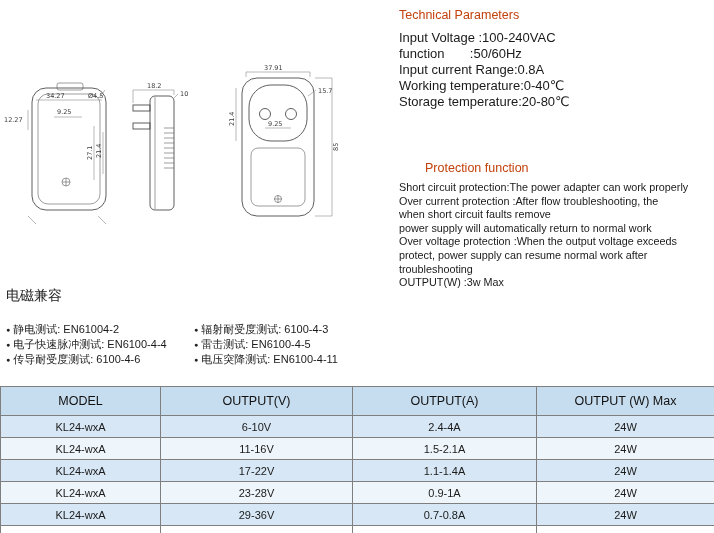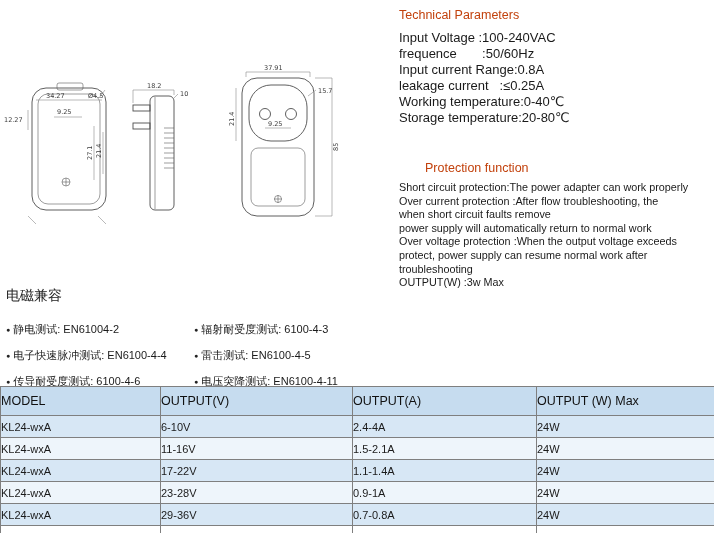--- a/index.html
+++ b/index.html
@@ -10,29 +10,29 @@
   }
   .section-title { color:#c2410c; font-size:12.5px; font-weight:400; }
   .tech-params { position:absolute; left:399px; top:8px; width:314px; }
   .tech-params .section-title { margin-bottom:8px; }
   .param-line { font-size:13px; line-height:16px; white-space:pre; }
   .protection { position:absolute; left:399px; top:161px; width:316px; }
   .protection .section-title { margin-bottom:6px;margin-left:26px; }
   .prot-line { font-size:10.8px; line-height:13.6px; white-space:nowrap; }
   .emc { position:absolute; left:6px; top:264px; width:392px; }
   .emc-title { font-size:14px; color:#222; margin-bottom:17px;margin-top:23px; }
-  .emc-grid { display:grid; grid-template-columns:188px 200px; row-gap:11px; font-size:11px; }
+  .emc-grid { display:grid; grid-template-columns:188px 200px; font-size:11px; }
   .emc-item::before { content:"●"; font-size:7px; margin-right:3px; vertical-align:1.5px; color:#222; }
   .drawings { position:absolute; left:2px; top:8px; }
   .drawings .body-line { fill:none; stroke:#4d4d4d; stroke-width:0.9; }
   .drawings .thin-line { fill:none; stroke:#5a5a5a; stroke-width:0.6; }
   .drawings .dim-line  { fill:none; stroke:#8a8a8a; stroke-width:0.6; }
   .drawings text { font-family:"DejaVu Sans",sans-serif; font-size:6.5px; fill:#3a3a3a; }
   .spec-table { position:absolute; left:0px; top:386px; width:714px; border-collapse:collapse; table-layout:fixed; }
-  .spec-table th, .spec-table td { border:1px solid #7f7f7f; text-align:left; vertical-align:middle; }
+  .spec-table th, .spec-table td { border:1px solid #7f7f7f; text-align:center; vertical-align:middle; }
   .spec-table th { height:29px; background:#c6dcef; font-size:12.5px; font-weight:400; color:#111; }
   .spec-table td { height:22px; background:#eef5fb; font-size:11px; }
   .spec-table tr.alt td { background:#d7e7f5; }
   .spec-table tr.partial td { background:#ffffff; height:14px; }
 </style>
 </head>
 <body>
 
 <div class="page">
 
@@ -105,23 +105,22 @@
       <text x="316" y="85">15.7</text>
       <text transform="translate(232,118) rotate(-90)">21.4</text>
       <text x="266" y="118">9.25</text>
       <text transform="translate(336,143) rotate(-90)">85</text>
     </g>
   </svg>
 
   <div class="tech-params">
     <h3 class="section-title">Technical Parameters</h3>
     <div class="param-line">Input Voltage :100-240VAC</div>
-    <div class="param-line">frequence       :50/60Hz</div>
+    <div class="param-line">function       :50/60Hz</div>
     <div class="param-line">Input current Range:0.8A</div>
-    <div class="param-line">leakage current   :≤0.25A</div>
     <div class="param-line">Working temperature:0-40℃</div>
     <div class="param-line">Storage temperature:20-80℃</div>
   </div>
 
   <div class="protection">
     <h3 class="section-title">Protection function</h3>
     <div class="prot-line">Short circuit protection:The power adapter can work properly</div>
     <div class="prot-line">Over current protection :After flow troubleshooting, the</div>
     <div class="prot-line">when short circuit faults remove</div>
     <div class="prot-line">power supply will automatically return to normal work</div>

